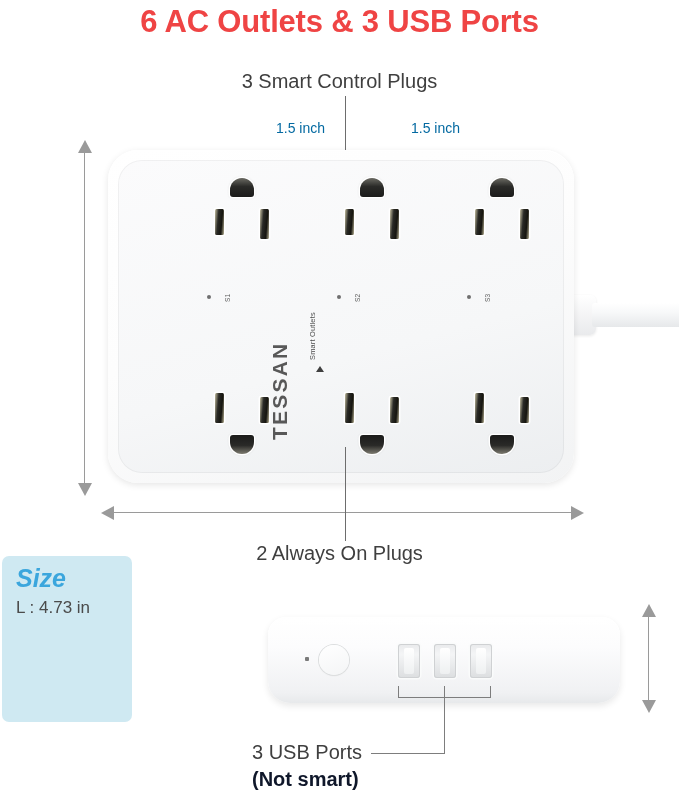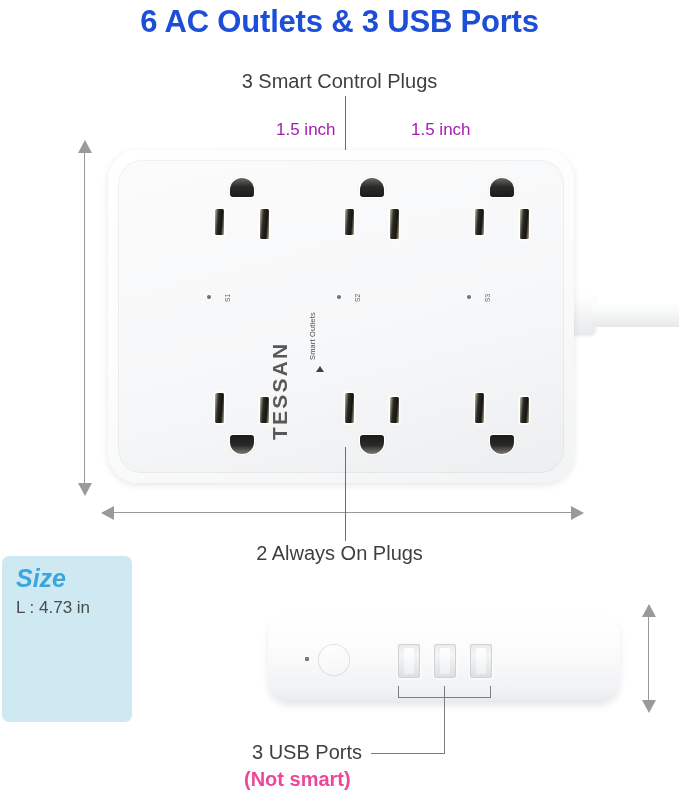--- a/index.html
+++ b/index.html
@@ -7,32 +7,32 @@
     width:679px;height:805px;position:relative;overflow:hidden;
     font-family:"Liberation Sans", sans-serif;
     color:#3a3a3a;
     -webkit-font-smoothing:antialiased;
   }
   .abs{position:absolute;}
 
   
   #title{
     left:0;top:4px;width:679px;text-align:center;
-    font-size:31px;font-weight:bold;color:#1d4ed8;
+    font-size:31px;font-weight:bold;color:#ef4444;
     letter-spacing:-0.2px;
   }
 
   
   .callout{
     font-size:20px;color:#3f3f3f;white-space:nowrap;
   }
   #smart-label{left:0;top:70px;width:679px;text-align:center;}
   #always-label{left:0;top:542px;width:679px;text-align:center;}
 
-  .inchlabel{font-size:17px;color:#a21caf;white-space:nowrap;}
+  .inchlabel{font-size:14px;color:#0369a1;white-space:nowrap;}
   #inch-left{left:276px;top:120px;}
   #inch-right{left:411px;top:120px;}
 
   
   .leader{background:#6d6d6d;}
   #leader-smart{left:345px;top:96px;width:1.4px;height:87px;}
   #leader-always{left:345px;top:447px;width:1.4px;height:94px;}
 
   
   .dimline{background:#9a9a9a;}
@@ -162,21 +162,21 @@
   
   .brk{background:#7d7d7d;position:absolute;}
   #brk-h{left:398px;top:697px;width:93px;height:1.3px;}
   #brk-t1{left:398px;top:686px;width:1.3px;height:11px;}
   #brk-t2{left:444px;top:686px;width:1.3px;height:11px;}
   #brk-t3{left:490px;top:686px;width:1.3px;height:11px;}
   #brk-stem{left:444px;top:697px;width:1.3px;height:57px;}
   #brk-elbow{left:371px;top:753px;width:74px;height:1.3px;}
 
   #usb-label{left:252px;top:741px;font-size:20px;color:#3f3f3f;white-space:nowrap;}
-  #notsmart{left:244px;top:768px;font-size:20px;font-weight:bold;color:#ec4899;white-space:nowrap;}
+  #notsmart{left:252px;top:768px;font-size:20px;font-weight:bold;color:#0f172a;white-space:nowrap;}
 </style>
 </head>
 <body>
 
 <div class="abs" id="title">6 AC Outlets &amp; 3 USB Ports</div>
 
 <div class="abs callout" id="smart-label">3 Smart Control Plugs</div>
 <div class="abs leader" id="leader-smart"></div>
 
 <div class="abs inchlabel" id="inch-left">1.5 inch</div>

